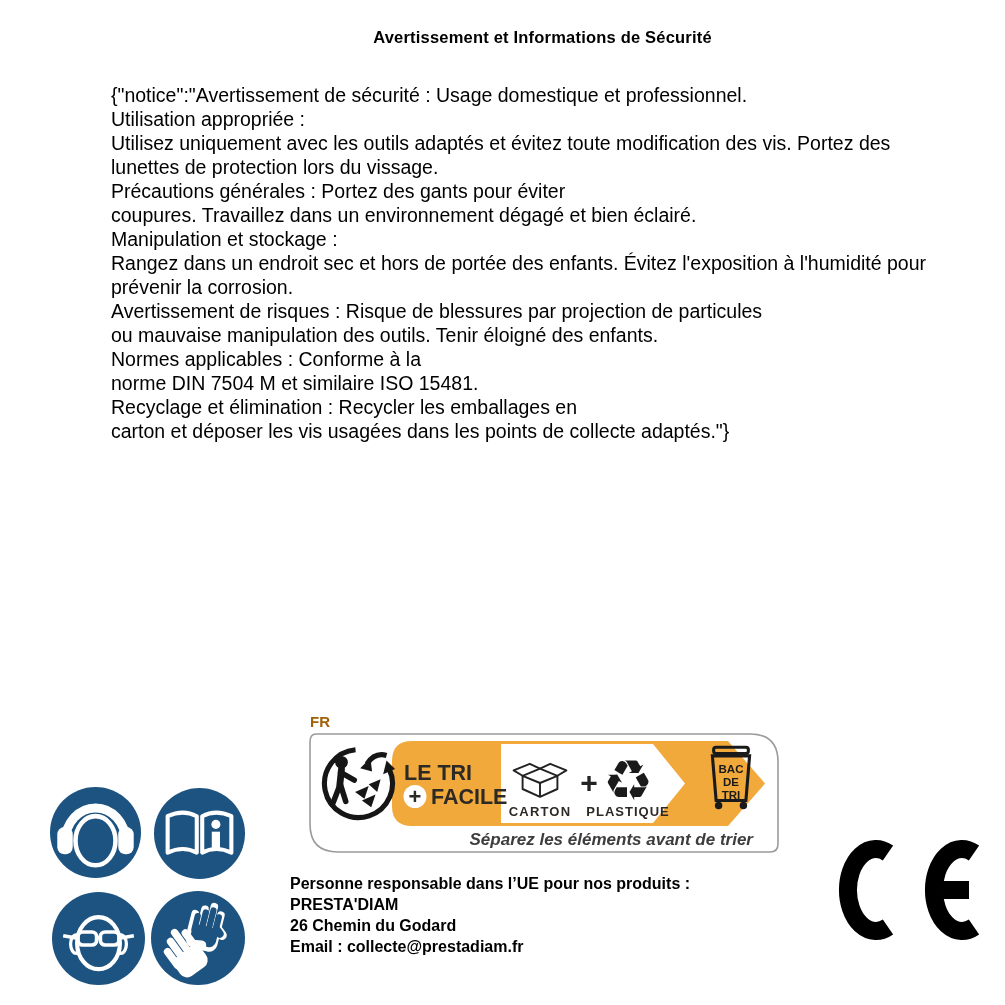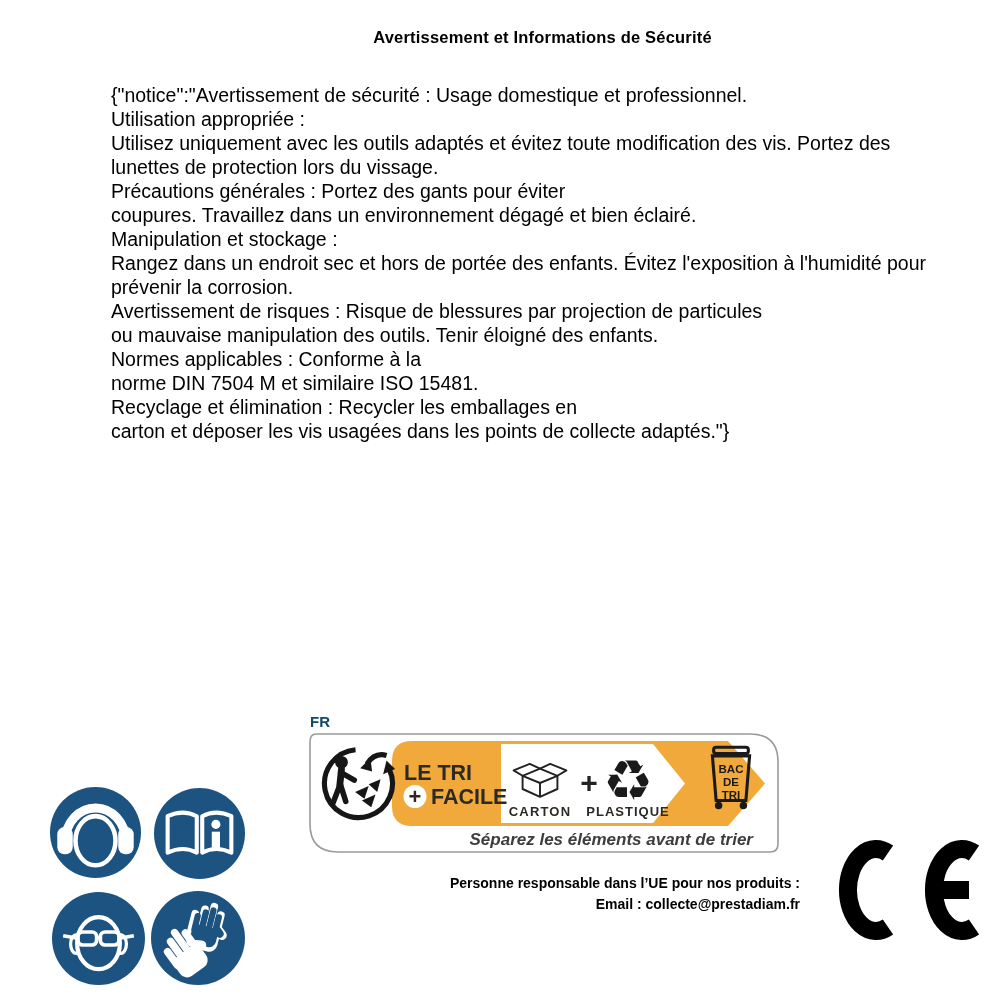--- a/index.html
+++ b/index.html
@@ -10,25 +10,25 @@
   .title{
     position:absolute;top:28px;left:0;width:100%;text-align:center;
     font-size:16.5px;font-weight:bold;letter-spacing:.2px;
   }
   .notice{
     position:absolute;left:71px;top:83px;width:872px;
     font-size:19.5px;line-height:24px;white-space:pre-line;color:#000;
   }
   .safety-icon{position:absolute;}
   .label-wrap{position:absolute;left:268px;top:713px;width:474px;}
-  .fr-code{font-size:15px;font-weight:bold;margin:0 0 3px 2px;color:#0c4a6e;}
+  .fr-code{font-size:15px;font-weight:bold;margin:0 0 3px 2px;color:#a16207;}
   svg text{font-family:"Liberation Sans","DejaVu Sans",sans-serif;}
   .contact{
-    position:absolute;left:250px;top:873px;width:510px;text-align:right;
-    font-size:14px;font-weight:bold;line-height:21px;color:#000;
+    position:absolute;left:250px;top:873px;width:510px;text-align:left;
+    font-size:16px;font-weight:bold;line-height:21px;color:#000;
   }
   .ce{position:absolute;left:782px;top:833px;}
 </style>
 </head>
 <body>
 
 <div id="page">
 
   <div class="title">Avertissement et Informations de Sécurité</div>
 
@@ -147,20 +147,22 @@
         <text x="423" y="53" font-size="11.5" font-weight="bold" fill="#1a1a1a" text-anchor="middle">DE</text>
         <text x="423" y="66" font-size="11.5" font-weight="bold" fill="#1a1a1a" text-anchor="middle">TRI</text>
       </g>
 
       <text x="445" y="112" font-size="17" font-style="italic" font-weight="600" fill="#3d3d3d" text-anchor="end">Séparez les éléments avant de trier</text>
     </svg>
   </div>
 
   <div class="contact">
     <div>Personne responsable dans l’UE pour nos produits :</div>
+    <div>PRESTA'DIAM</div>
+    <div>26 Chemin du Godard</div>
     <div>Email : collecte@prestadiam.fr</div>
   </div>
 
   <svg class="ce" width="170" height="115" viewBox="0 0 170 115">
     <path d="M66,20 A28,41 0 1 0 66,94" fill="none" stroke="#000" stroke-width="18"></path>
     <path d="M152,20 A28,41 0 1 0 152,94" fill="none" stroke="#000" stroke-width="18"></path>
     <path d="M121,57 H147" fill="none" stroke="#000" stroke-width="18"></path>
   </svg>
 
 </div>

